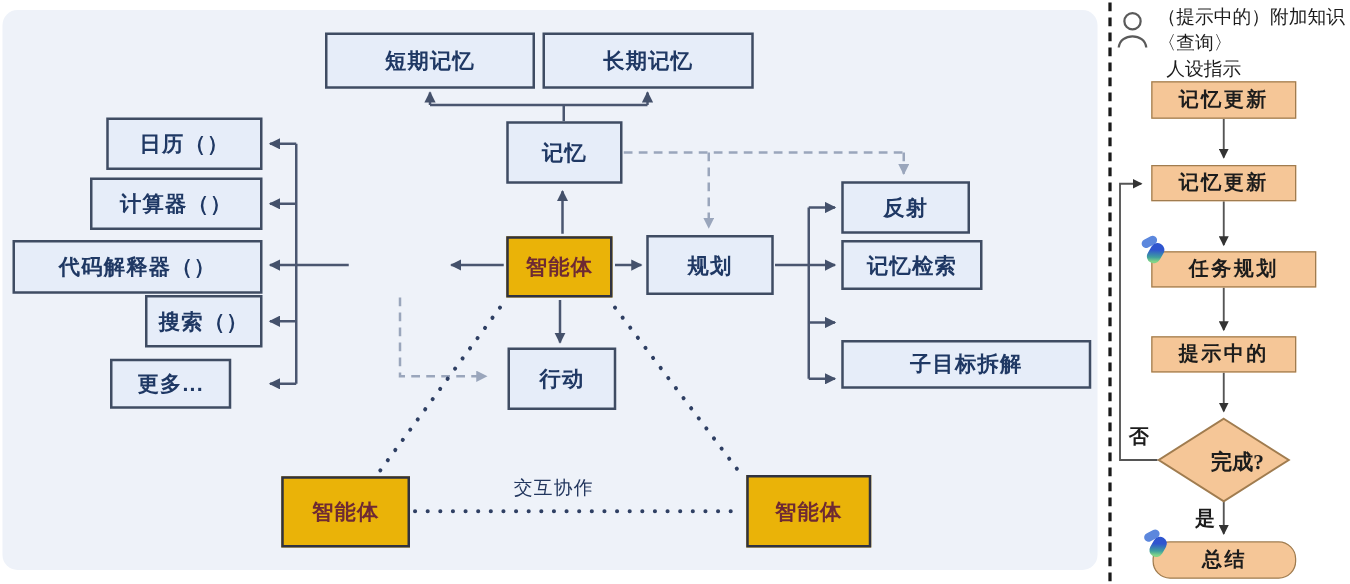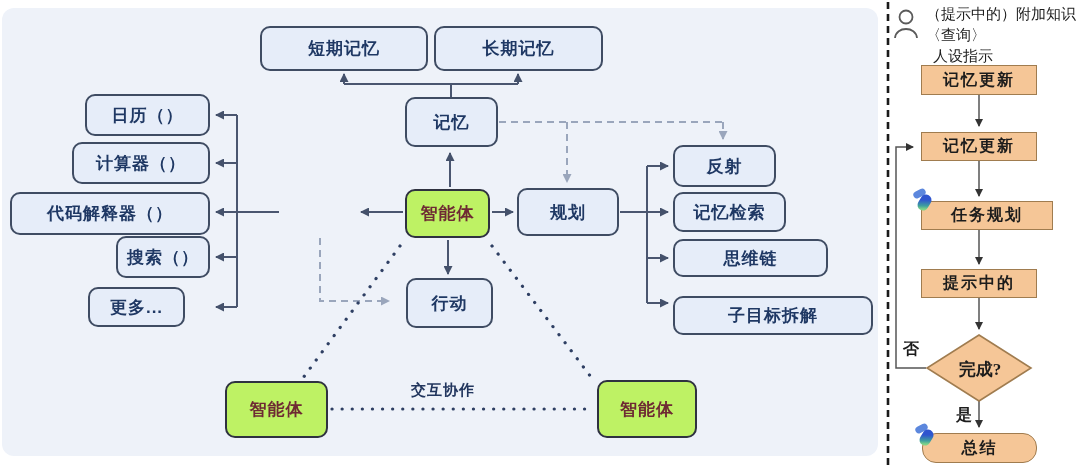--- a/index.html
+++ b/index.html
@@ -8,44 +8,44 @@
     background:#ffffff;
     font-family:"Liberation Sans",sans-serif;
   }
   #left-panel{
     position:absolute;left:2px;top:8px;width:876px;height:448px;
     background:#eef2f9;border-radius:12px;
   }
   #overlay{position:absolute;left:0;top:0;z-index:1;}
   .nbox{
     position:absolute;z-index:2;box-sizing:border-box;
-    background:#e6edf9;border:2px solid #3f4c63;border-radius:10px;
+    background:#e6edf9;border:2px solid #3f4c63;border-radius:0;
     display:flex;align-items:center;justify-content:center;
     font-size:17px;font-weight:bold;color:#1f3864;
     letter-spacing:1px;white-space:nowrap;
   }
   .nbox.pink{
-    background:#bef264;border-color:#2f3240;color:#6e2a33;
+    background:#eab308;border-color:#2f3240;color:#6e2a33;
   }
   .fbox{
     position:absolute;z-index:2;box-sizing:border-box;
     background:#f5c697;border:1.5px solid #a07c4f;
     display:flex;align-items:center;justify-content:center;
     font-family:"Liberation Serif",serif;font-size:16px;font-weight:600;color:#1c1c1c;
     letter-spacing:2px;white-space:nowrap;
   }
   .fbox.rounded{border-radius:14px;}
   .flabel{
     position:absolute;z-index:3;
     font-family:"Liberation Serif",serif;font-size:16px;font-weight:600;color:#1c1c1c;
     white-space:nowrap;
   }
   #collab-label{
     position:absolute;left:411px;top:381px;z-index:2;
-    font-size:15px;font-weight:bold;color:#22365e;letter-spacing:1px;
+    font-size:15px;font-weight:normal;color:#22365e;letter-spacing:1px;
   }
   #flow-header{
     position:absolute;left:926px;top:4px;z-index:2;width:152px;
     font-family:"Liberation Serif",serif;font-size:15px;color:#1c1c1c;
     line-height:21px;white-space:nowrap;
   }
   .icon-wrap{position:absolute;z-index:4;}
 </style>
 </head>
 <body>
@@ -141,41 +141,40 @@
   <div class="nbox" style="left:10px;top:192px;width:200px;height:43px">代码解释器（）</div>
   <div class="nbox" style="left:116px;top:236px;width:94px;height:42px">搜索（）</div>
   <div class="nbox" style="left:88px;top:287px;width:97px;height:40px">更多...</div>
 
   <div class="nbox pink" style="left:405px;top:189px;width:85px;height:49px">智能体</div>
   <div class="nbox" style="left:517px;top:188px;width:102px;height:48px">规划</div>
   <div class="nbox" style="left:406px;top:278px;width:87px;height:50px">行动</div>
 
   <div class="nbox" style="left:673px;top:145px;width:103px;height:42px">反射</div>
   <div class="nbox" style="left:673px;top:192px;width:113px;height:40px">记忆检索</div>
-  <div class="nbox" style="left:673px;top:239px;width:155px;height:38px">思维链</div>
-  <div class="nbox" style="left:673px;top:296px;width:200px;height:39px">子目标拆解</div>
+  <div class="nbox" style="left:673px;top:272px;width:200px;height:39px">子目标拆解</div>
 
   <div class="nbox pink" style="left:225px;top:381px;width:103px;height:57px">智能体</div>
   <div class="nbox pink" style="left:597px;top:380px;width:100px;height:58px">智能体</div>
 
   <div id="collab-label">交互协作</div>
 
   <div id="flow-header">
     <div>（提示中的）附加知识</div>
     <div>〈查询〉</div>
     <div style="padding-left:7px">人设指示</div>
   </div>
 
   <div class="fbox" style="left:921px;top:65px;width:116px;height:30px">记忆更新</div>
   <div class="fbox" style="left:921px;top:132px;width:116px;height:29px">记忆更新</div>
   <div class="fbox" style="left:921px;top:201px;width:132px;height:29px">任务规划</div>
   <div class="fbox" style="left:921px;top:269px;width:116px;height:29px">提示中的</div>
   <div class="fbox rounded" style="left:922px;top:433px;width:115px;height:30px">总结</div>
 
-  <div class="flabel" style="left:949px;top:358px;width:62px;text-align:center;font-size:17px">完成?</div>
+  <div class="flabel" style="left:949px;top:358px;width:62px;text-align:right;font-size:17px">完成?</div>
   <div class="flabel" style="left:903px;top:339px">否</div>
   <div class="flabel" style="left:956px;top:405px">是</div>
 
   <div class="icon-wrap" style="left:911px;top:188px">
     <svg width="27" height="28" viewBox="0 0 27 28">
       <rect x="2" y="2" width="13" height="7" rx="3.5" fill="#5c87dd" transform="rotate(-28 8.5 5.5)"></rect>
       <rect x="8" y="6" width="11" height="17" rx="5.5" fill="url(#brush1)" transform="rotate(30 13.5 14.5)"></rect>
     </svg>
   </div>
   <div class="icon-wrap" style="left:913px;top:423px">

